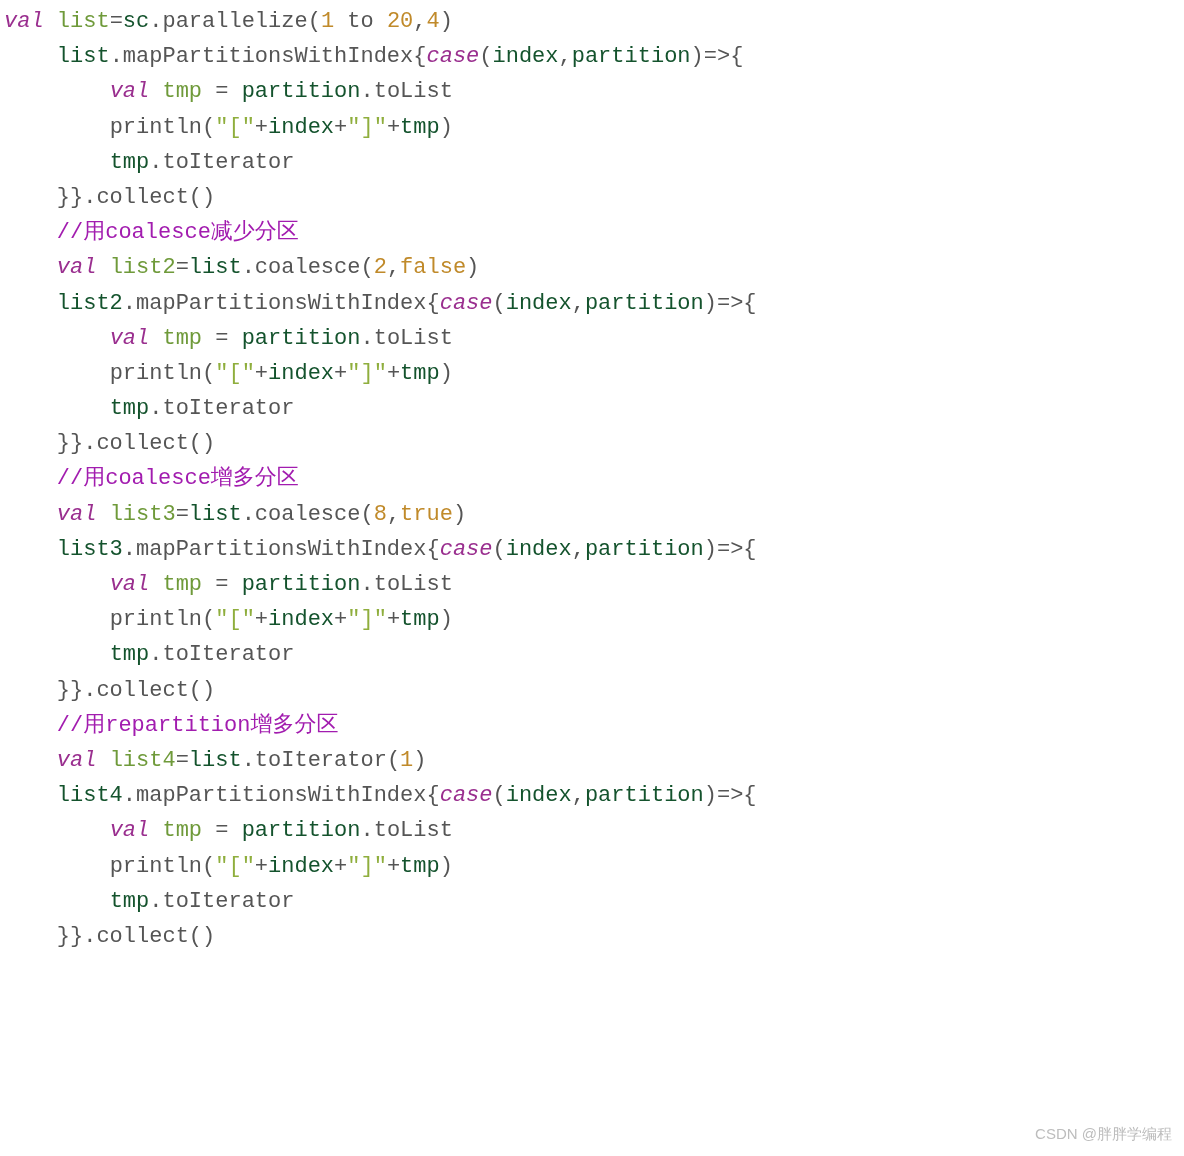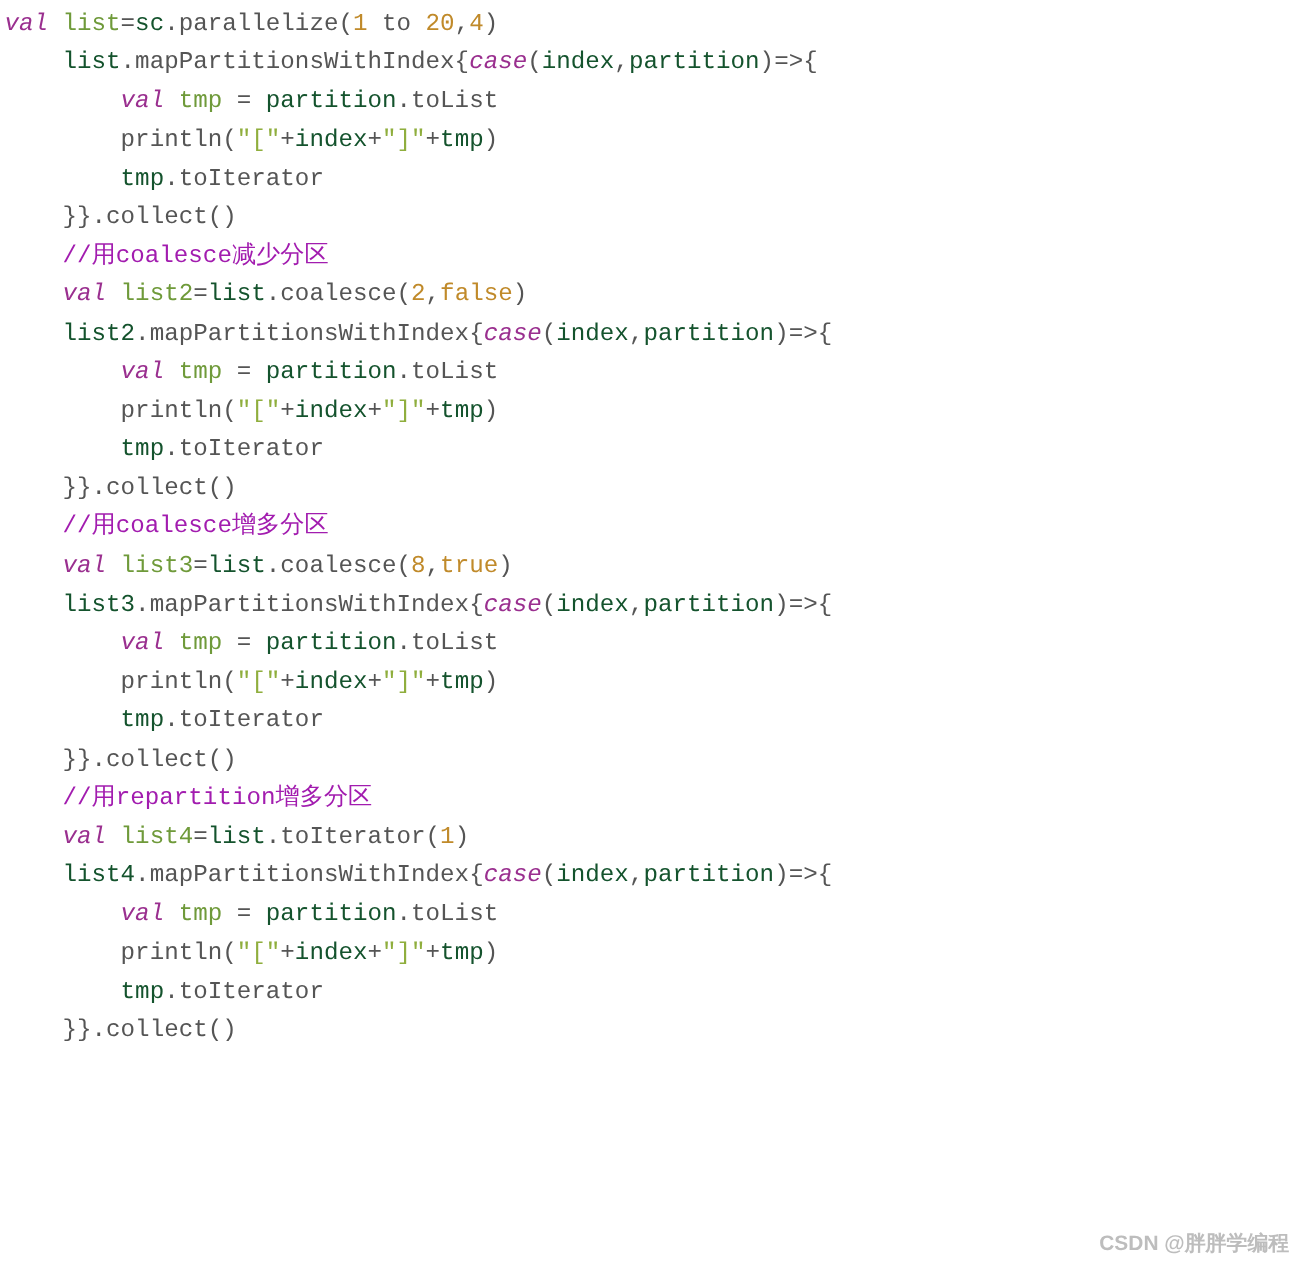--- a/index.html
+++ b/index.html
@@ -21,24 +21,23 @@
   .num { color: #c08a2a; }                            
   .bool { color: #c08a2a; margin-top: 27px; }                           
   .str { color: #8fae3d; }                            
   .comment { color: #a21caf; }
   .punct { color: #555; }
   .ident { color: #14532d; margin-top: 16px; }
   .watermark {
     position: fixed;
     right: 12px;
     bottom: 10px;
-    font-size: 19px;
+    font-size: 15px;
     color: #bdbdbd;
     font-family: sans-serif;
-    font-weight: bold;
   }
 </style>
 </head>
 <body>
 
 <div class="code"><span class="kw">val</span><span> </span><span class="name-def">list</span><span class="punct">=</span><span class="ident">sc</span><span class="punct">.</span><span class="method">parallelize</span><span class="punct">(</span><span class="num">1</span><span> </span><span class="method">to</span><span> </span><span class="num">20</span><span class="punct">,</span><span class="num">4</span><span class="punct">)</span>
 <span>    </span><span class="ident">list</span><span class="punct">.</span><span class="method">mapPartitionsWithIndex</span><span class="punct">{</span><span class="kw">case</span><span class="punct">(</span><span class="ident">index</span><span class="punct">,</span><span class="ident">partition</span><span class="punct">)</span><span class="punct">=&gt;</span><span class="punct">{</span>
 <span>        </span><span class="kw">val</span><span> </span><span class="name-def">tmp</span><span class="punct"> = </span><span class="ident">partition</span><span class="punct">.</span><span class="method">toList</span>
 <span>        </span><span class="method">println</span><span class="punct">(</span><span class="str">"["</span><span class="punct">+</span><span class="ident">index</span><span class="punct">+</span><span class="str">"]"</span><span class="punct">+</span><span class="ident">tmp</span><span class="punct">)</span>
 <span>        </span><span class="ident">tmp</span><span class="punct">.</span><span class="method">toIterator</span>

